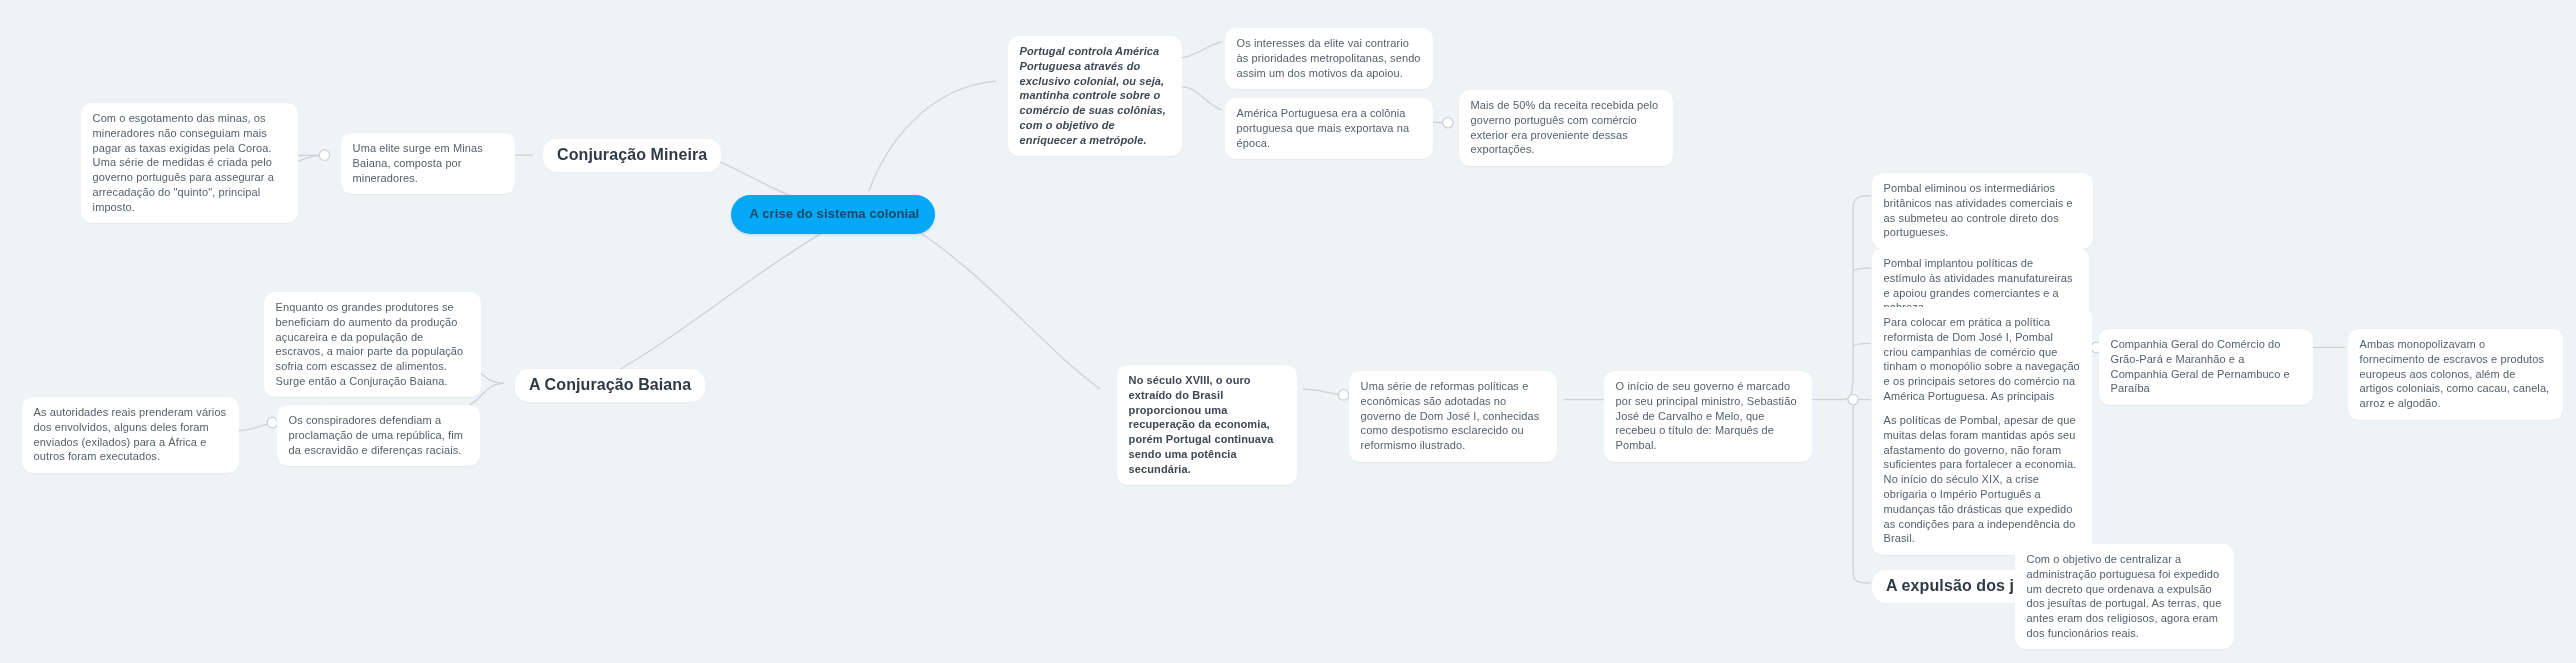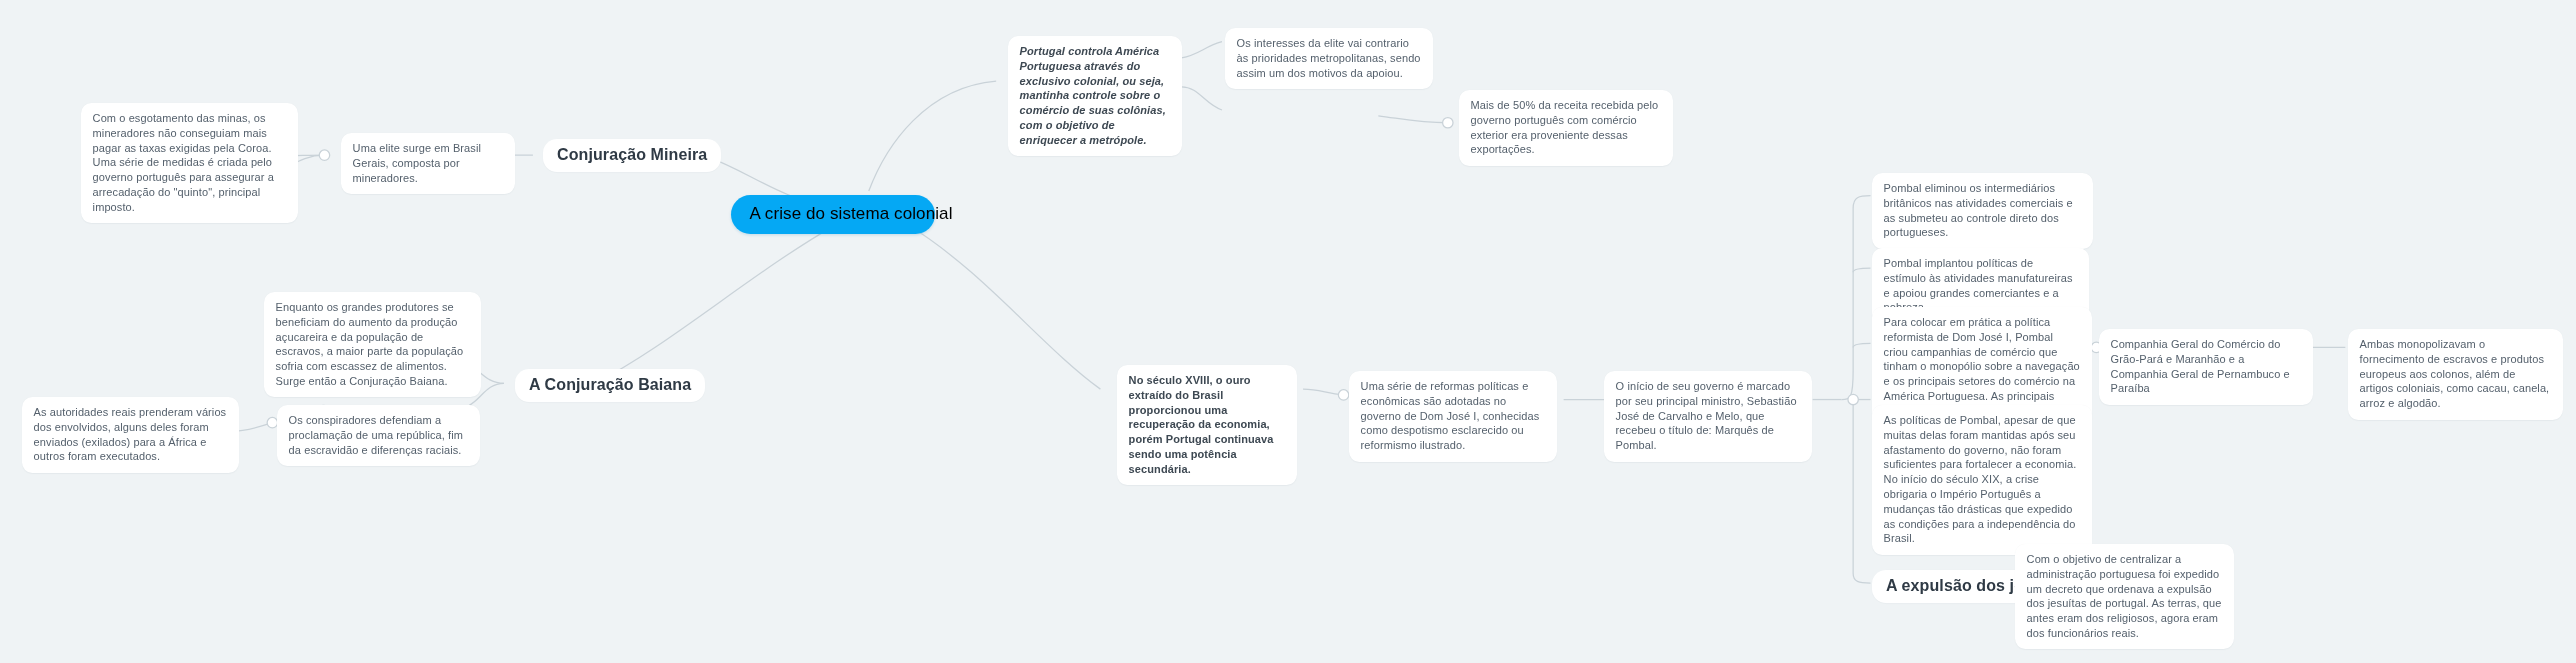--- a/index.html
+++ b/index.html
@@ -45,23 +45,23 @@
   .node.topic {
     font-weight: bold;
     color: #2f3a45;
     border-radius: 14px;
     padding: 9.3px 14px;
     white-space: nowrap;
     font-size: 16px;
   }
   .node.root {
     background: #05a8f4;
-    color: #000000;
-    font-weight: normal;
-    font-size: 17px;
+    color: #0c4a6e;
+    font-weight: bold;
+    font-size: 13px;
     line-height: 18.5px;
     border-radius: 19.7px;
     padding: 10.4px 18.5px;
     white-space: nowrap;
     box-shadow: 0 1.2px 2.9px rgba(5,120,180,0.18);
   }
 </style>
 </head>
 <body>
 
@@ -118,28 +118,29 @@
       <circle cx="3560" cy="1045" r="9"></circle>
       <circle cx="990" cy="662" r="9"></circle>
       <circle cx="470" cy="730" r="9"></circle>
     </g>
   </svg>
 
   <div class="node root" style="left:731px; top:195px; width:204px;">A crise do sistema colonial</div>
 
   <div class="node" style="left:81px; top:103px; width:217px;">Com o esgotamento das minas, os mineradores não conseguiam mais pagar as taxas exigidas pela Coroa. Uma série de medidas é criada pelo governo português para assegurar a arrecadação do "quinto", principal imposto.</div>
 
-  <div class="node" style="left:341px; top:133px; width:174px;">Uma elite surge em Brasil Gerais, composta por mineradores.</div>
+  <div class="node" style="left:341px; top:133px; width:174px;">Uma elite surge em Minas Baiana, composta por mineradores.</div>
 
   <div class="node topic" style="left:543px; top:139px;">Conjuração Mineira</div>
 
   <div class="node bold" style="left:1008px; top:36px; width:174px;font-style:italic;">Portugal controla América Portuguesa através do exclusivo colonial, ou seja, mantinha controle sobre o comércio de suas colônias, com o objetivo de enriquecer a metrópole.</div>
 
   <div class="node" style="left:1225px; top:28px; width:208px;">Os interesses da elite vai contrario às prioridades metropolitanas, sendo assim um dos motivos da apoiou.</div>
 
+  <div class="node" style="left:1225px; top:98px; width:208px;">América Portuguesa era a colônia portuguesa que mais exportava na época.</div>
 
   <div class="node" style="left:1459px; top:90px; width:214px;">Mais de 50% da receita recebida pelo governo português com comércio exterior era proveniente dessas exportações.</div>
 
   <div class="node" style="left:1349px; top:371px; width:208px;">Uma série de reformas políticas e econômicas são adotadas no governo de Dom José I, conhecidas como despotismo esclarecido ou reformismo ilustrado.</div>
 
   <div class="node bold" style="left:1117px; top:365px; width:180px;">No século XVIII, o ouro extraído do Brasil proporcionou uma recuperação da economia, porém Portugal continuava sendo uma potência secundária.</div>
 
   <div class="node" style="left:1604px; top:371px; width:208px;">O início de seu governo é marcado por seu principal ministro, Sebastião José de Carvalho e Melo, que recebeu o título de: Marquês de Pombal.</div>
 
   <div class="node" style="left:1872px; top:173px; width:221px;">Pombal eliminou os intermediários britânicos nas atividades comerciais e as submeteu ao controle direto dos portugueses.</div>

